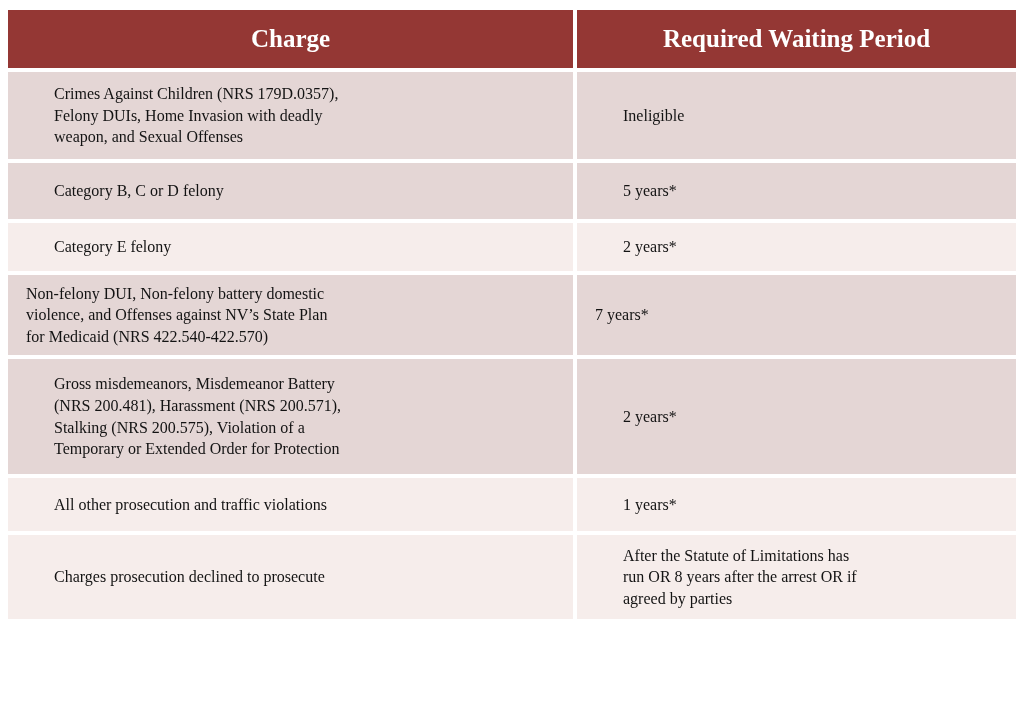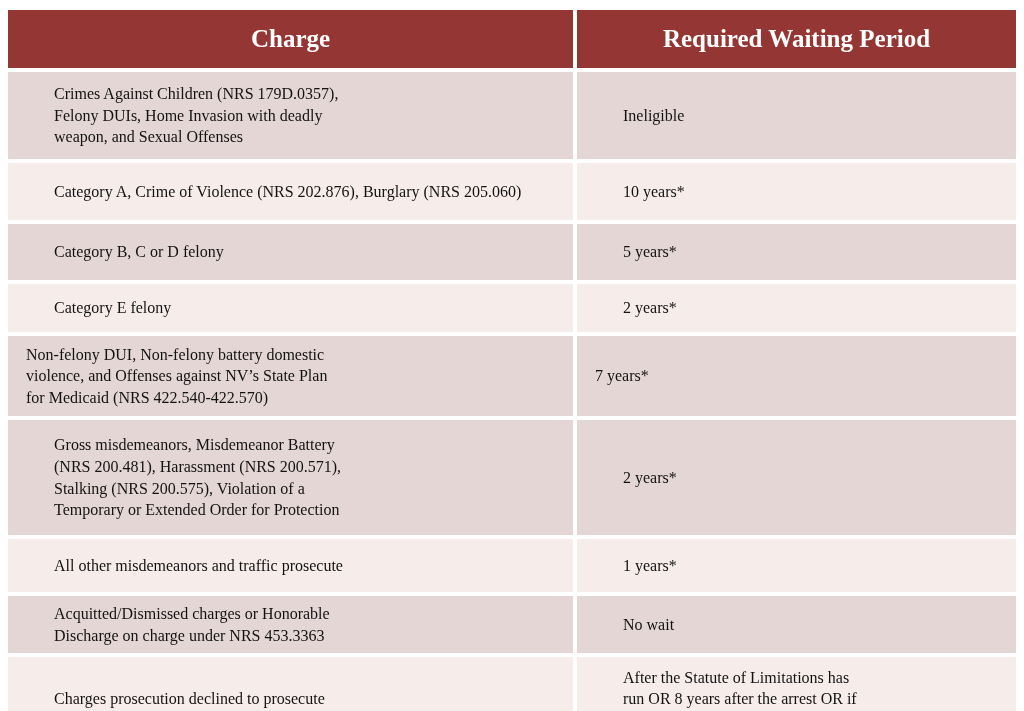--- a/index.html
+++ b/index.html
@@ -67,24 +67,20 @@
       <th>Required Waiting Period</th>
     </tr>
   </thead>
   <tbody>
     <tr class="r1 dark">
       <td class="charge">Crimes Against Children (NRS 179D.0357),
 Felony DUIs, Home Invasion with deadly
 weapon, and Sexual Offenses</td>
       <td class="period">Ineligible</td>
     </tr>
-    <tr class="r2 light justify">
-      <td class="charge">Category A, Crime of Violence (NRS 202.876), Burglary (NRS 205.060)</td>
-      <td class="period">10 years*</td>
-    </tr>
     <tr class="r3 dark">
       <td class="charge">Category B, C or D felony</td>
       <td class="period">5 years*</td>
     </tr>
     <tr class="r4 light">
       <td class="charge">Category E felony</td>
       <td class="period">2 years*</td>
     </tr>
     <tr class="r5 dark">
       <td class="charge">Non-felony DUI, Non-felony battery domestic
@@ -93,27 +89,22 @@
       <td class="period">7 years*</td>
     </tr>
     <tr class="r6 dark">
       <td class="charge">Gross misdemeanors, Misdemeanor Battery
 (NRS 200.481), Harassment (NRS 200.571),
 Stalking (NRS 200.575), Violation of a
 Temporary or Extended Order for Protection</td>
       <td class="period">2 years*</td>
     </tr>
     <tr class="r7 light">
-      <td class="charge">All other misdemeanors and traffic prosecute</td>
+      <td class="charge">All other prosecution and traffic violations</td>
       <td class="period">1 years*</td>
-    </tr>
-    <tr class="r8 dark">
-      <td class="charge">Acquitted/Dismissed charges or Honorable
-Discharge on charge under NRS 453.3363</td>
-      <td class="period">No wait</td>
     </tr>
     <tr class="r9 light">
       <td class="charge">Charges prosecution declined to prosecute</td>
       <td class="period">After the Statute of Limitations has
 run OR 8 years after the arrest OR if
 agreed by parties</td>
     </tr>
   </tbody>
 </table>
 

